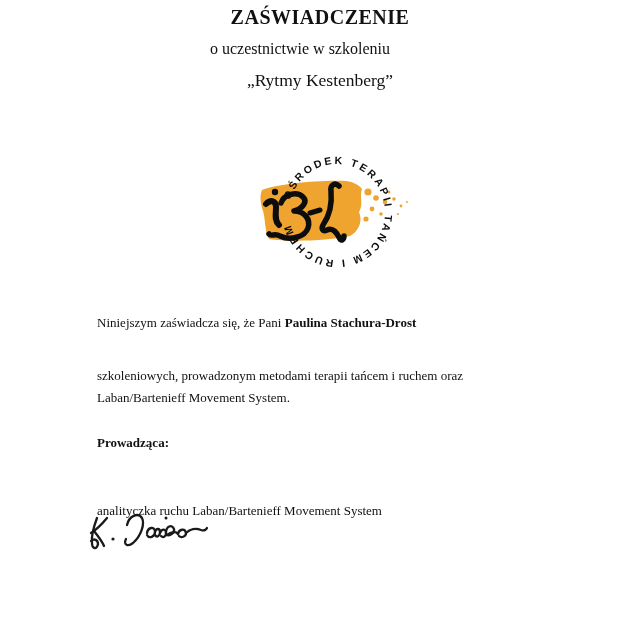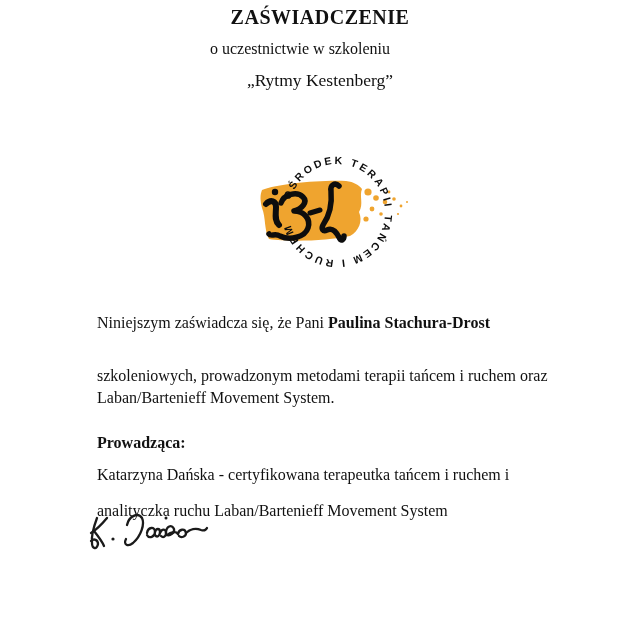--- a/index.html
+++ b/index.html
@@ -22,21 +22,21 @@
     position:absolute;top:38px;left:0;width:600px;
     text-align:center;font-size:16px;line-height:22px;
   }
   .training-name{
     position:absolute;top:68px;left:0;width:640px;
     text-align:center;font-size:17.5px;font-weight:normal;line-height:24px;
   }
   .logo-svg{position:absolute;left:248px;top:140px;}
   .bodyline{
     position:absolute;left:97px;
-    font-size:16px;line-height:22px;white-space:nowrap;
+    font-size:13px;line-height:22px;white-space:nowrap;
   }
   .p1{top:312px;}
   .p2{top:343px;}
   .trainer-label{top:432px;font-weight:bold;}
   .p3{top:464px;}
   .seg-bold{font-weight:bold;}
   .seg-italic{font-style:italic;}
   .seg-normal{font-style:normal;font-weight:normal;}
   .signature-svg{position:absolute;left:83px;top:503px;}
 </style>
@@ -95,21 +95,20 @@
     </text>
   </svg>
 
   <div class="bodyline p1"><span class="seg-normal">Niniejszym zaświadcza się, że Pani </span><span class="seg-bold">Paulina Stachura-Drost</span></div>
 
   <div class="bodyline" style="top:365px;text-align:right;"><span class="seg-normal">szkoleniowych, prowadzonym metodami terapii tańcem i ruchem oraz</span></div>
   <div class="bodyline" style="top:387px;"><span class="seg-normal">Laban/Bartenieff Movement System.</span></div>
 
   <div class="bodyline trainer-label">Prowadząca:</div>
 
-  <div class="bodyline p3">Katarzyna Dańska - certyfikowana terapeutka tańcem i ruchem i</div>
   <div class="bodyline" style="top:500px;">analityczka ruchu Laban/Bartenieff Movement System</div>
 
   <svg class="signature-svg" width="135" height="52" viewBox="0 0 135 52" aria-label="K. Dańska">
     <g fill="none" stroke="#1a1a1a" stroke-width="2.3" stroke-linecap="round" stroke-linejoin="round">
       <path d="M14,15 C11,23 8,32 9,40 C9,46 14,47 15,41 C15,37 11,35 8,38"></path>
       <path d="M24,15 C19,21 13,27 8,30"></path>
       <path d="M11,28 C15,33 19,38 21,43"></path>
       <circle cx="30" cy="36" r="1.6" fill="#1a1a1a" stroke="none"></circle>
       <path d="M44,22 C46,13 55,9 59,15 C62,21 58,33 50,40 C45,44 40,42 43,36"></path>
       <path d="M64,30 C65,24 72,23 72,29 C72,34 66,36 64,32"></path>

